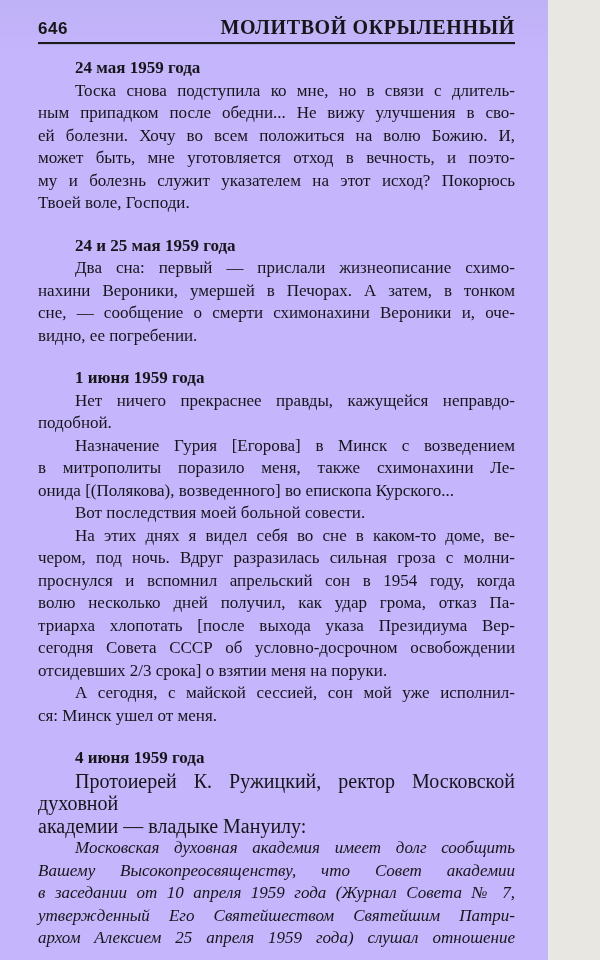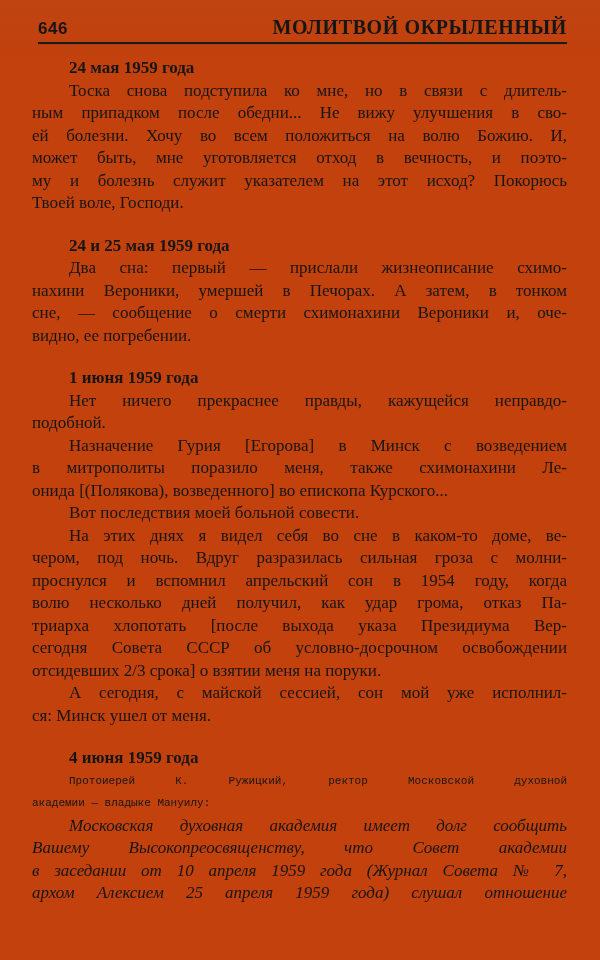--- a/index.html
+++ b/index.html
@@ -3,22 +3,22 @@
 <meta charset="utf-8">
 <style>
   html, body { margin: 0; padding: 0; }
   body {
     width: 600px; height: 960px;
     background: #e9e7e2;
     font-family: "Liberation Serif", serif;
   }
   .page {
     position: relative;
-    width: 600px; height: 960px;
-    background: #c2410c;
+    width: 548px; height: 960px;
+    background: #c4b5fd;
     color: #161616;
     overflow: hidden;
   }
   
   .page::before {
     content: "";
     position: absolute; left: 0; top: 0; right: 0; height: 60px;
     background: linear-gradient(180deg, rgba(120,120,120,0.05), rgba(120,120,120,0));
     pointer-events: none;
   }
@@ -43,21 +43,21 @@
     white-space: nowrap;
   }
   .header-rule {
     position: absolute;
     left: 38px; right: 33px; top: 42px;
     border-top: 2px solid #1b1b1b;
     box-shadow: 0 1px 0 rgba(60,60,60,0.15);
   }
   .content {
     position: absolute;
-    left: 32px; right: 33px; top: 57px;
+    left: 38px; right: 33px; top: 57px;
   }
   .entry { margin-top: 20px; }
   .entry:first-child { margin-top: 0; }
   .date {
     font-weight: bold;
     font-size: 17px;
     line-height: 22.5px;
     padding-left: 37px;
   }
   .para { margin: 0; }
@@ -65,22 +65,22 @@
     font-size: 17px;
     line-height: 22.5px;
     text-align: left;
   }
   .line.first { text-indent: 37px; }
   .line.jst {
     text-align: justify;
     text-align-last: justify;
   }
   .para.sans .line {
-    font-family: Liberation Mono, monospace;
-    font-size: 11px;
+    font-family: Liberation Serif, serif;
+    font-size: 20px;
   }
   .para.quote .line {
     font-style: italic;
     font-size: 17px;
   }
 </style>
 </head>
 <body>
 
 <div class="page">
@@ -142,18 +142,19 @@
         <div class="entry">
           <div class="date">4 июня 1959 года</div>
           <div class="para sans">
             <div class="line first jst">Протоиерей К. Ружицкий, ректор Московской духовной</div>
             <div class="line">академии — владыке Мануилу:</div>
           </div>
           <div class="para quote">
             <div class="line first jst">Московская духовная академия имеет долг сообщить</div>
             <div class="line jst">Вашему Высокопреосвященству, что Совет академии</div>
             <div class="line jst">в заседании от 10 апреля 1959 года (Журнал Совета № 7,</div>
+            <div class="line jst">утвержденный Его Святейшеством Святейшим Патри-</div>
             <div class="line jst">архом Алексием 25 апреля 1959 года) слушал отношение</div>
           </div>
         </div>
       </div>
   </div>
 </div>
 
 </body></html>

